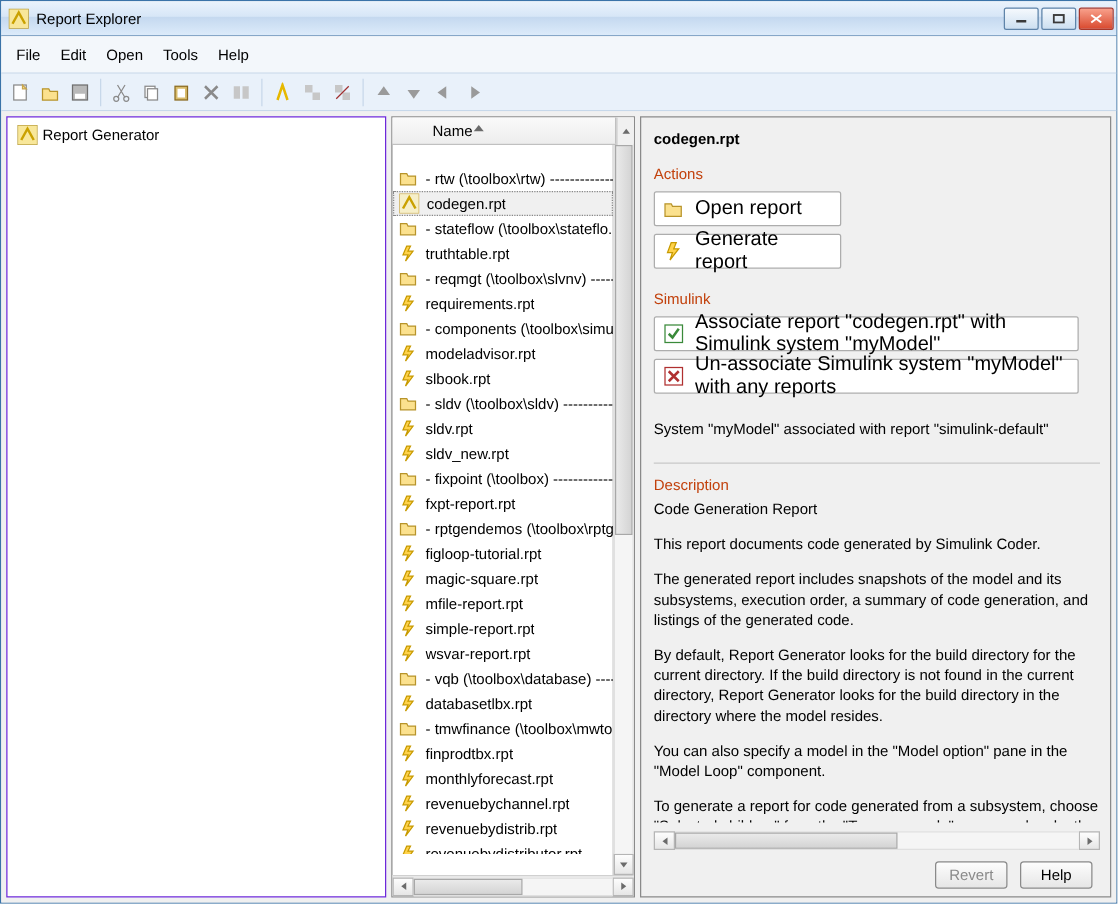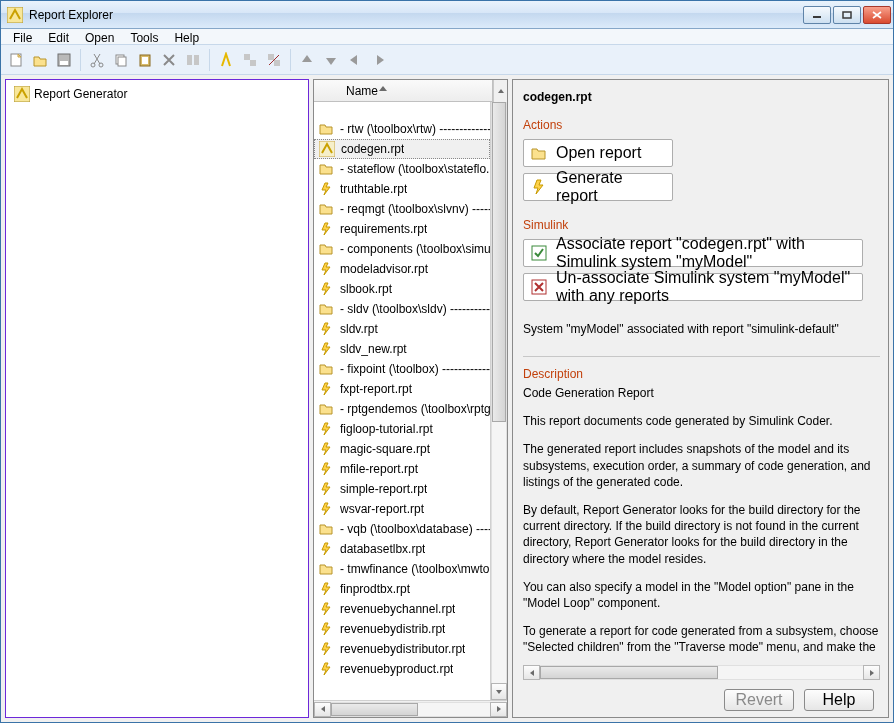--- a/index.html
+++ b/index.html
@@ -11,21 +11,21 @@
 
 .title-bar { height: 28px; background: linear-gradient(#eaf3fc,#d7e6f7 45%,#c4d8ef 46%,#dcebfa); display: flex; align-items: center; padding: 0 2px 0 6px; border-bottom: 1px solid #86a7c8; }
 .title-bar .app-icon { width: 16px; height: 16px; margin-right: 6px; }
 .title-bar .title-text { font-size: 12px; flex: 1; color:#000; }
 .win-controls { display: flex; gap: 2px; }
 .win-btn { width: 28px; height: 18px; border: 1px solid #5f84a9; background: linear-gradient(#f5f9fd,#cde0f1); border-radius: 2px; display:flex; align-items:center; justify-content:center; }
 .win-btn.close { background: linear-gradient(#f8a08b,#d94a2f); border-color:#a8372a; }
 .win-btn svg { display:block; }
 
 
-.menu-bar { height: 16px; background: #f3f7fb; border-bottom: 1px solid #c7d8ea; display: flex; padding: 0 4px; gap: 0; }
+.menu-bar { height: 30px; background: #f3f7fb; border-bottom: 1px solid #c7d8ea; display: flex; align-items: center; padding: 0 4px; gap: 0; }
 .menu-item { padding: 2px 8px; font-size: 12px; }
 
 
 .toolbar { height: 30px; background: #e9f1fa; border-bottom: 1px solid #c7d8ea; display: flex; align-items: center; padding: 0 4px; gap: 2px; }
 .tb-btn { width: 22px; height: 22px; display:flex; align-items:center; justify-content:center; border:1px solid transparent; border-radius:2px; }
 .tb-sep { width:1px; height:22px; background:#c7d8ea; margin:0 3px; }
 
 
 .content { flex: 1; display: flex; padding: 4px; gap: 4px; overflow:hidden; background:#f0f0f0; }
 
@@ -62,21 +62,21 @@
 .rp-action { display:flex; align-items:center; height:28px; background:#fff; border:1px solid #adadad; margin:3px 0; padding:2px 6px; gap:8px; border-radius:2px; width:340px; }
 .rp-action.wide { width:340px; }
 .rp-action .icon { width:18px; height:18px; flex-shrink:0; }
 .rp-action .albl { font-size:16px; }
 .rp-sep { height:1px; background:#c7c7c7; margin:10px 0; }
 .rp-status { font-size:12px; margin:6px 0 10px 0; }
 .rp-desc-body { font-size:12px; line-height:1.35; flex:1; overflow:hidden; }
 .rp-desc-body p { margin:0 0 12px 0; white-space:normal; }
 .rp-hscroll { height:17px; display:flex; align-items:center; margin-top:6px; }
 .rp-buttons { display:flex; justify-content:flex-end; gap:10px; margin-top:8px; padding-right:6px; }
-.std-btn { width:70px; height:22px; background:linear-gradient(#fdfdfd,#e6e6e6); border:1px solid #8a8a8a; border-radius:3px; font-size:16px; }
+.std-btn { width:58px; height:22px; background:linear-gradient(#fdfdfd,#e6e6e6); border:1px solid #8a8a8a; border-radius:3px; font-size:12px; }
 .std-btn[disabled] { color:#8a8a8a; }
 
 
 .ic { display:block; }
 </style>
 </head>
 <body>
 
 <div class="window">
 
@@ -426,20 +426,28 @@
                 </svg>
               </span>
               <span class="lbl">finprodtbx.rpt</span>
             </div>
             <div class="list-row">
               <span>
                 <svg class="ic" width="16" height="16">
                   <path d="M7 2 L4 9 H8 L6 14 L12 6 H8 L10 2 Z" fill="#ffd24a" stroke="#c79a00"></path>
                 </svg>
               </span>
+              <span class="lbl">monthlyforecast.rpt</span>
+            </div>
+            <div class="list-row">
+              <span>
+                <svg class="ic" width="16" height="16">
+                  <path d="M7 2 L4 9 H8 L6 14 L12 6 H8 L10 2 Z" fill="#ffd24a" stroke="#c79a00"></path>
+                </svg>
+              </span>
               <span class="lbl">revenuebychannel.rpt</span>
             </div>
             <div class="list-row">
               <span>
                 <svg class="ic" width="16" height="16">
                   <path d="M7 2 L4 9 H8 L6 14 L12 6 H8 L10 2 Z" fill="#ffd24a" stroke="#c79a00"></path>
                 </svg>
               </span>
               <span class="lbl">revenuebydistrib.rpt</span>
             </div>

